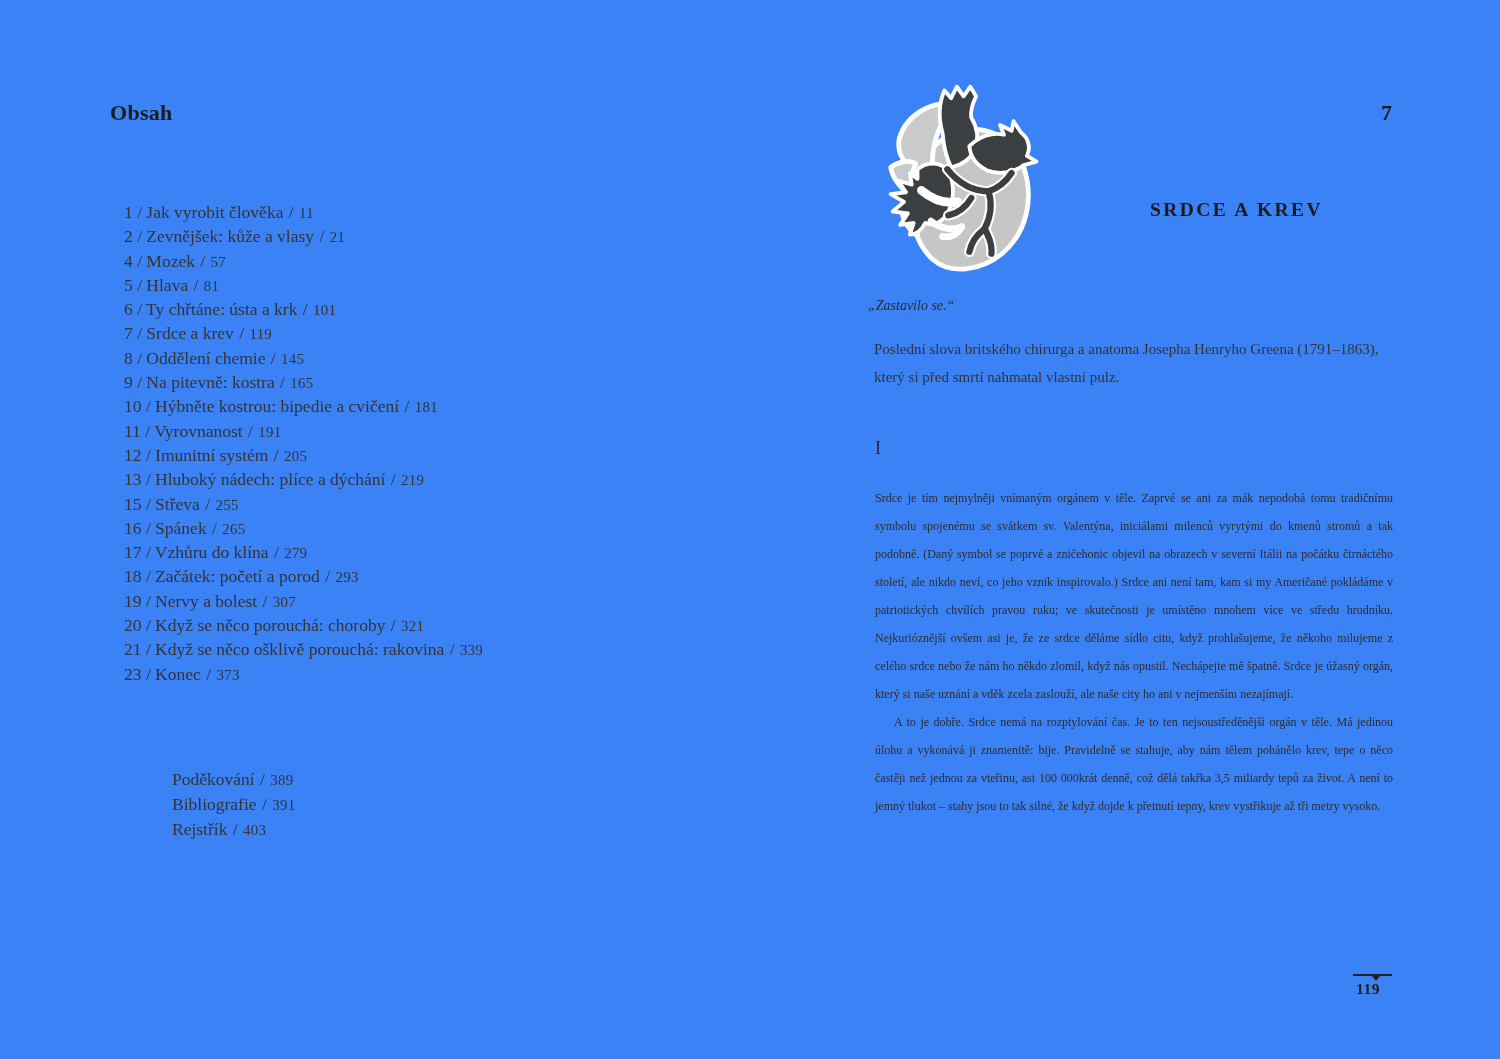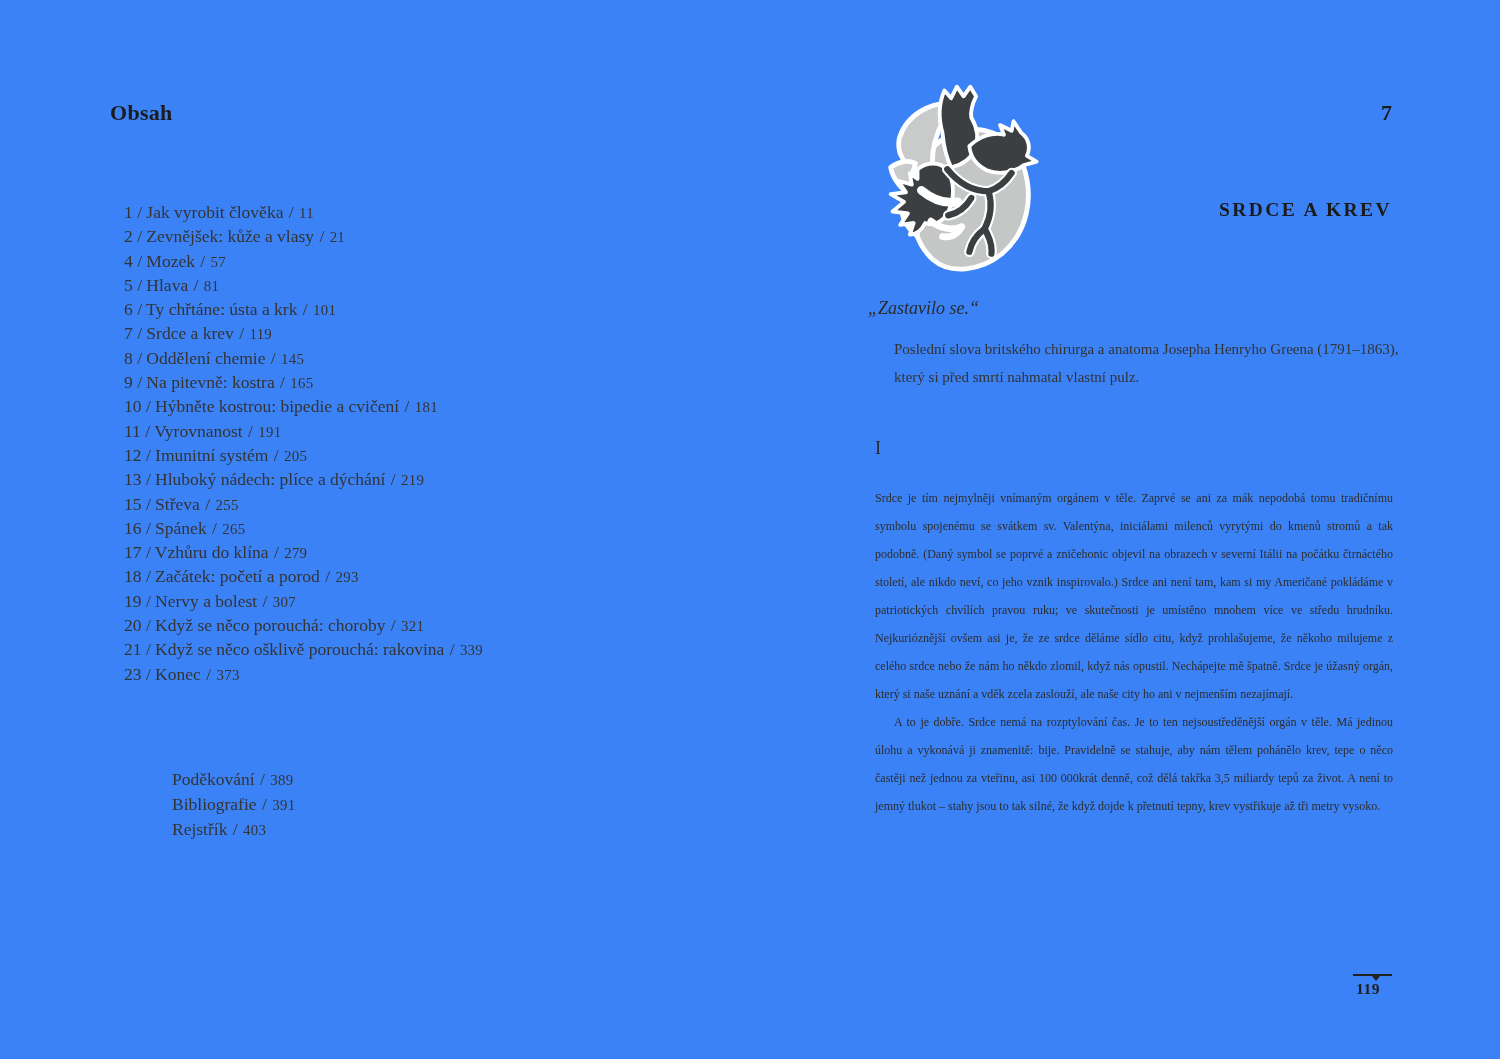--- a/index.html
+++ b/index.html
@@ -34,31 +34,31 @@
 
   
   .heart-wrap { left: 858px; top: 74px; width: 192px; height: 202px; }
   .chapter-number {
     left: 1200px; top: 100px; width: 192px;
     text-align: right;
     font-size: 22px; font-weight: bold; color: #1b1b1b;
   }
   .chapter-title {
     left: 1150px; top: 199px; width: 242px;
-    text-align: right;
+    text-align: left;
     font-size: 19.5px; font-weight: bold; color: #1b1b1b;
     letter-spacing: 2.4px;
   }
   .epigraph-quote {
     left: 868px; top: 298px;
-    font-style: italic; font-size: 18px; color: #2b2b2b; text-align: right;
+    font-style: italic; font-size: 14px; color: #2b2b2b; text-align: right;
   }
   .epigraph-attr {
     left: 874px; top: 336px;
-    font-size: 15px; line-height: 27.5px; color: #333; margin-left: 20px;
+    font-size: 15px; line-height: 27.5px; color: #333;
   }
   .section-numeral {
     left: 875px; top: 438px;
     font-size: 18.5px; color: #2b2b2b;
   }
   .body-text {
     left: 875px; top: 484px; width: 518px;
     font-size: 12px; line-height: 28px;
     text-align: justify;
     color: #2d2d2d;

